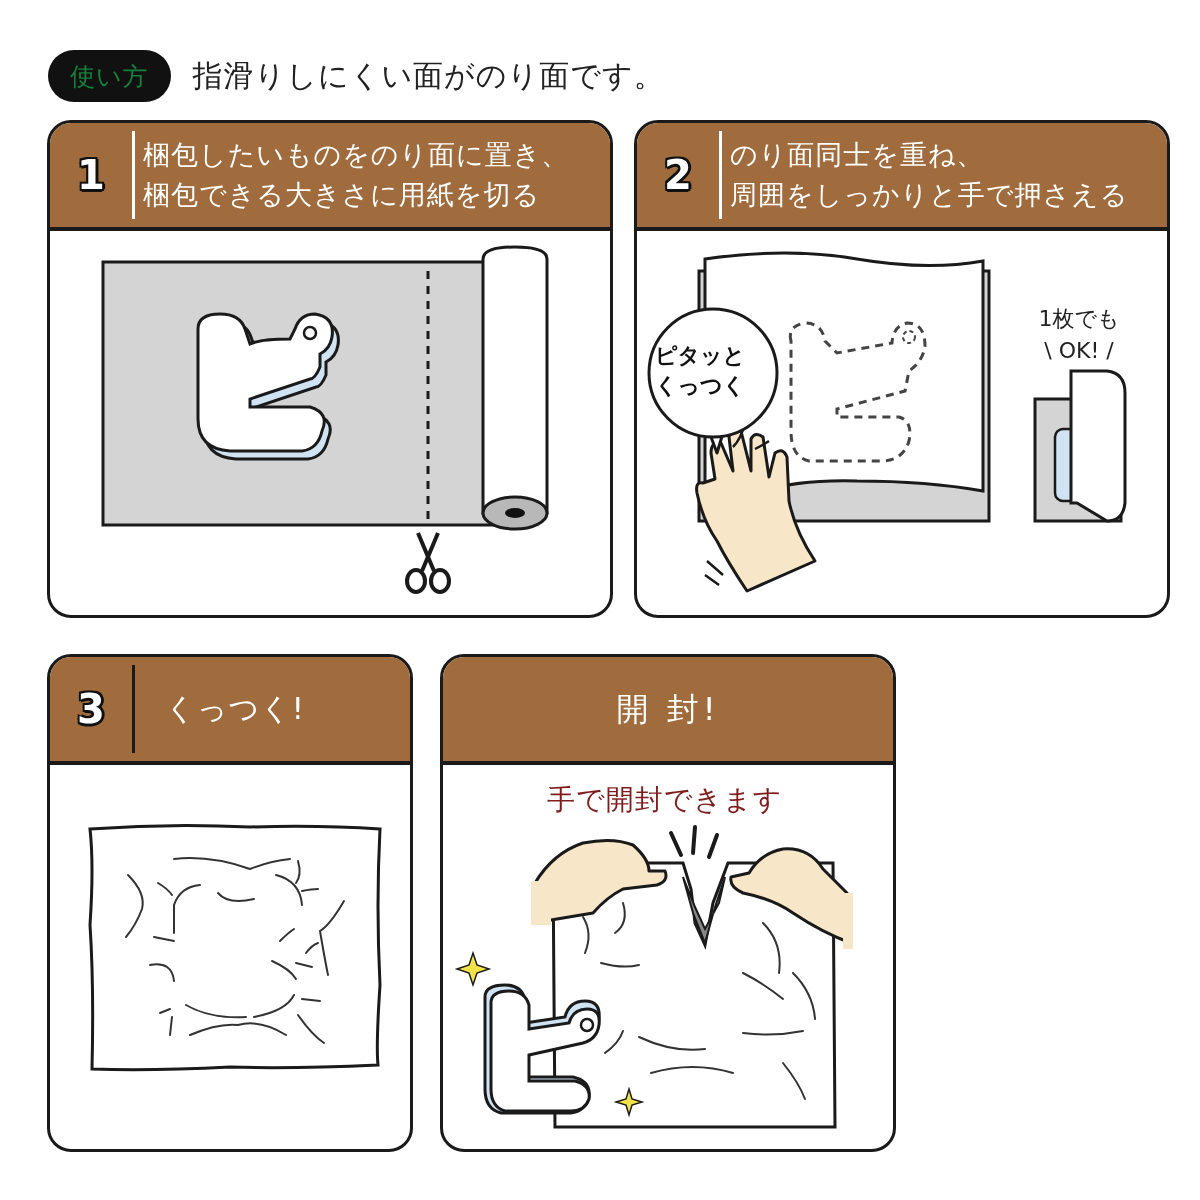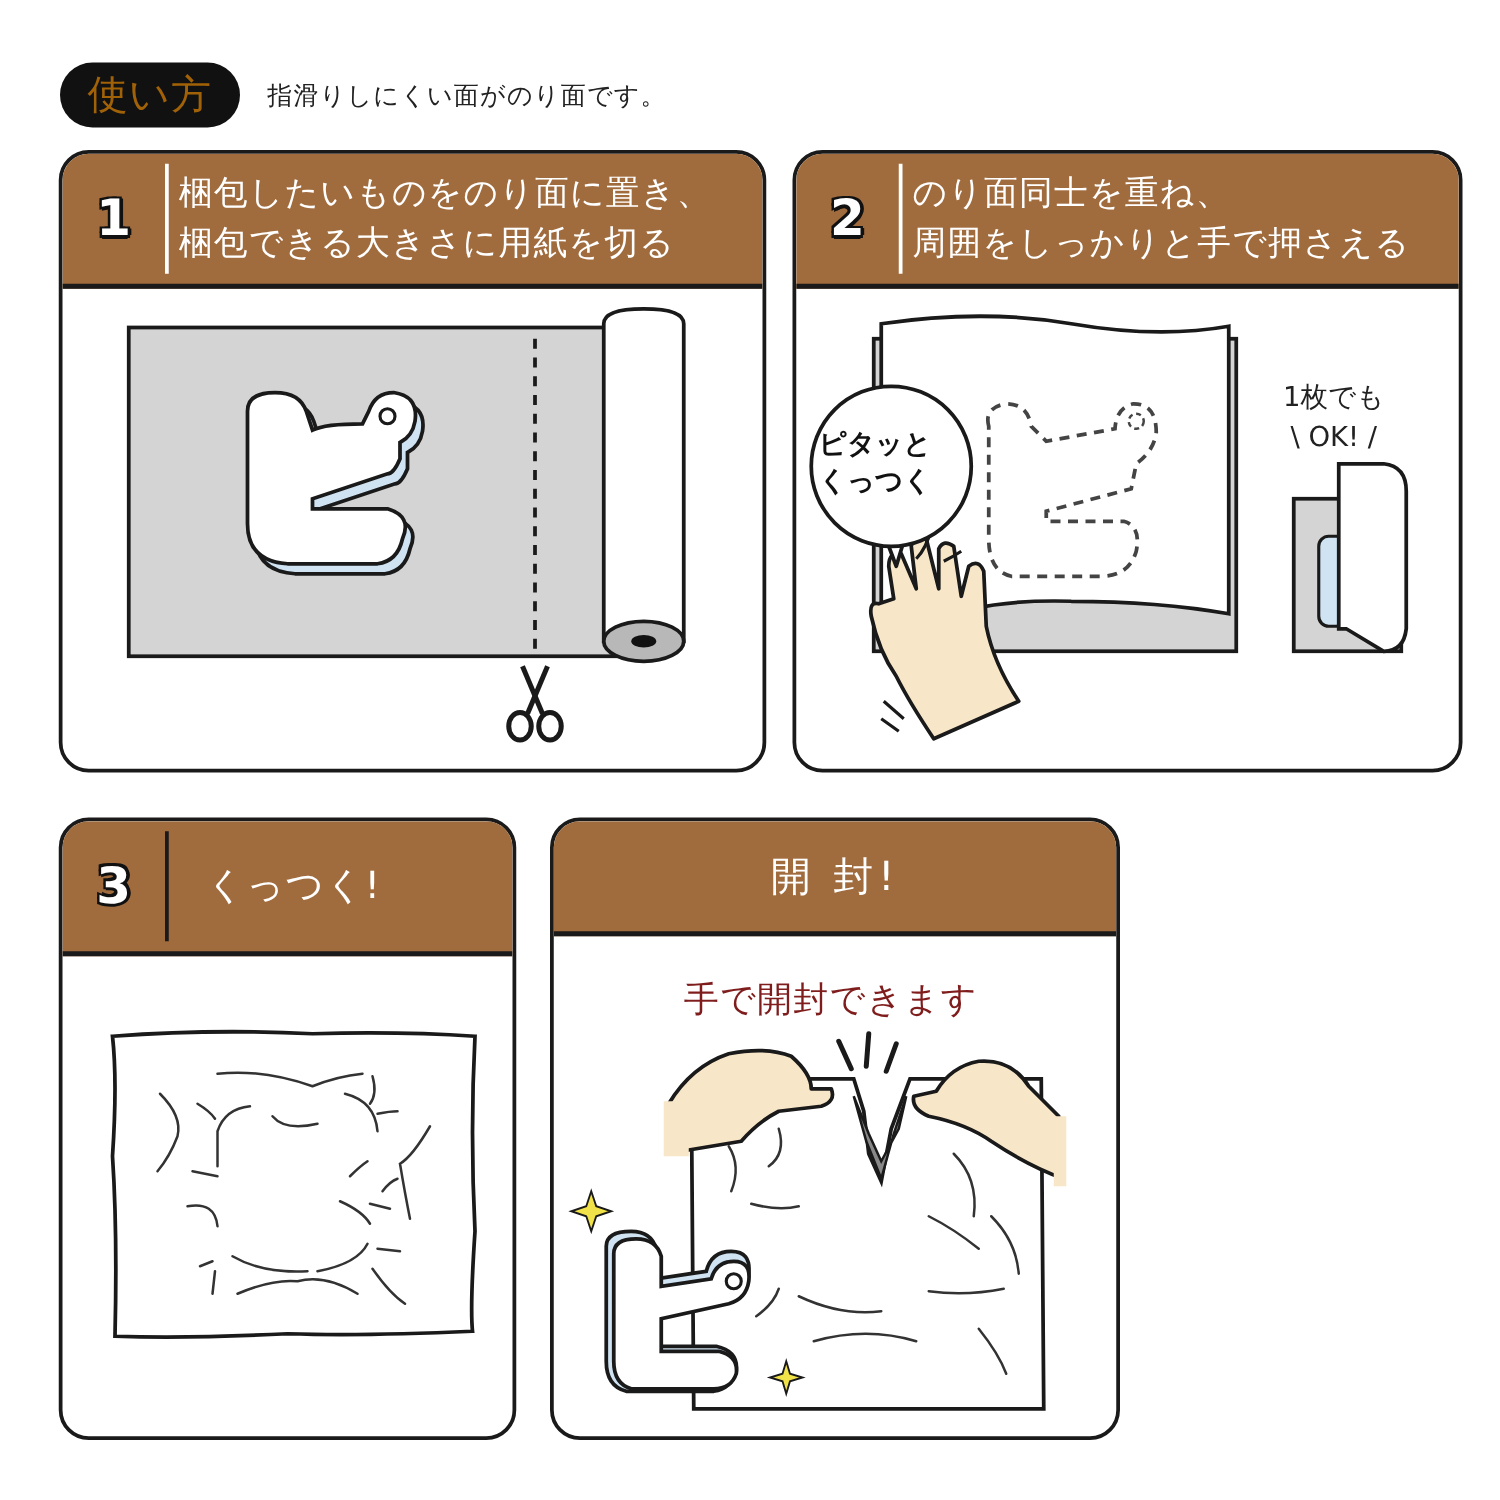--- a/index.html
+++ b/index.html
@@ -1,21 +1,21 @@
 <!DOCTYPE html>
 <html><head>
   <meta charset="utf-8">
   <style>
     * { box-sizing: border-box; margin: 0; padding: 0; }
     html, body { width: 1200px; height: 1200px; background: #ffffff; overflow: hidden; }
     body { position: relative; font-family: "DejaVu Sans", "Liberation Sans", sans-serif; color: #1a1a1a; }
 
     .title-row { position: absolute; left: 48px; top: 50px; display: flex; align-items: center; }
-    .title-pill { background: #111; color: #a16207; border-radius: 26px; height: 52px; padding: 0 22px; display: flex; align-items: center; font-size: 32px; letter-spacing: 1px; }
-    .title-desc { margin-left: 22px; font-size: 20px; color: #222; letter-spacing: 1px; }
+    .title-pill { background: #111; color: #15803d; border-radius: 26px; height: 52px; padding: 0 22px; display: flex; align-items: center; font-size: 25px; letter-spacing: 1px; }
+    .title-desc { margin-left: 22px; font-size: 30px; color: #222; letter-spacing: 1px; }
 
     .card { position: absolute; border: 3px solid #1a1a1a; border-radius: 24px; background: #fff; overflow: hidden; }
     .card-head { position: absolute; left: 0; top: 0; right: 0; background: #a06b3d; border-bottom: 4px solid #1a1a1a; display: flex; align-items: center; }
     .num { width: 82px; display: flex; justify-content: center; font-size: 40px; font-weight: bold; color: #fff;
            text-shadow: -2px -2px 0 #111, 2px -2px 0 #111, -2px 2px 0 #111, 2px 2px 0 #111, 0 3px 0 #111, 3px 0 0 #111; }
     .divider { width: 3px; background: #fff; align-self: stretch; margin: 8px 0; }
     .divider.dark { background: #1a1a1a; }
     .head-text { padding-left: 8px; color: #fff; font-size: 27px; line-height: 40px; letter-spacing: 1px; }
     .head-text.center { padding-left: 0; width: 100%; text-align: center; font-size: 32px; letter-spacing: 4px; }
 
@@ -99,21 +99,21 @@
     </g>
 
     <rect x="398" y="168" width="86" height="122" fill="#d4d4d4" stroke="#1a1a1a" stroke-width="3"></rect>
     <rect x="418" y="198" width="22" height="72" rx="8" fill="#cfe3f2" stroke="#1a1a1a" stroke-width="2.5"></rect>
     <path d="M434 140 L470 140 Q488 142 488 162 L488 272 Q486 290 470 290 L440 272 L434 272 Z" fill="#fff" stroke="#1a1a1a" stroke-width="3"></path>
   </svg>
   <div class="bubble-label" style="left:18px; top:218px; width:120px;">
     <div>ピタッと</div>
     <div>くっつく</div>
   </div>
-  <div class="ok-label" style="left:360px; top:180px; width:140px;">
+  <div class="ok-label" style="left:372px; top:180px; width:140px;">
     <div>1枚でも</div>
     <div>\ OK! /</div>
   </div>
 </div>
 
 <div class="card" style="left:47px; top:654px; width:366px; height:498px;">
   <div class="card-head" style="height:108px;">
     <div class="num">3</div>
     <div class="divider dark"></div>
     <div class="head-text" style="font-size:30px; padding-left:30px;">くっつく!</div>
@@ -141,21 +141,21 @@
       <path d="M110 248 L120 244"></path>
       <path d="M122 252 L120 270"></path>
       <path d="M140 270 Q168 258 188 260 Q210 254 236 270"></path>
       <path d="M252 234 L270 236"></path>
       <path d="M248 250 Q262 270 274 278"></path>
     </g>
   </svg>
 </div>
 
 <div class="card" style="left:440px; top:654px; width:456px; height:498px;">
-  <div class="card-head" style="height:92px;">
+  <div class="card-head" style="height:108px;">
     <div class="head-text center">開 封!</div>
   </div>
   <div class="caption" style="left:104px; top:124px;">手で開封できます</div>
   <svg class="illus" style="left:0; top:166px;" width="450" height="326" viewBox="0 0 450 326">
 
     <path d="M110 40 L240 40 L248 66 L252 100 L262 122 L270 80 L285 40 L390 40 L392 304 L112 304 Z" fill="#fff" stroke="#1a1a1a" stroke-width="3"></path>
     <path d="M240 54 L250 90 L262 120 L272 84 L282 54 L276 80 L262 106 L252 84 Z" fill="#888" stroke="#1a1a1a" stroke-width="2"></path>
 
     <g stroke="#333" stroke-width="2" fill="none" stroke-linecap="round">
       <path d="M140 94 Q150 110 142 130"></path>

